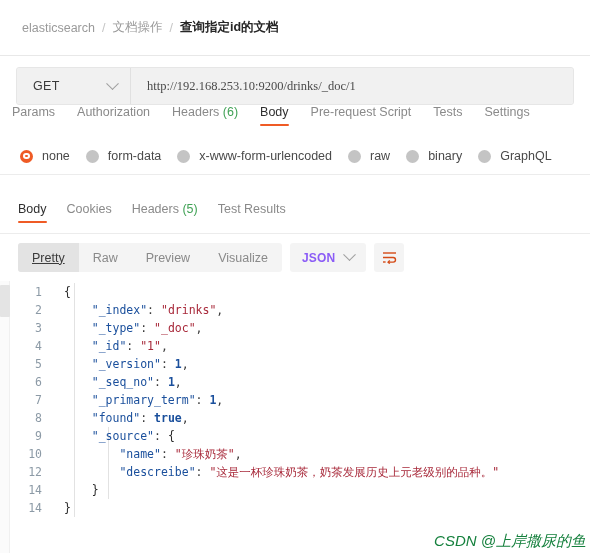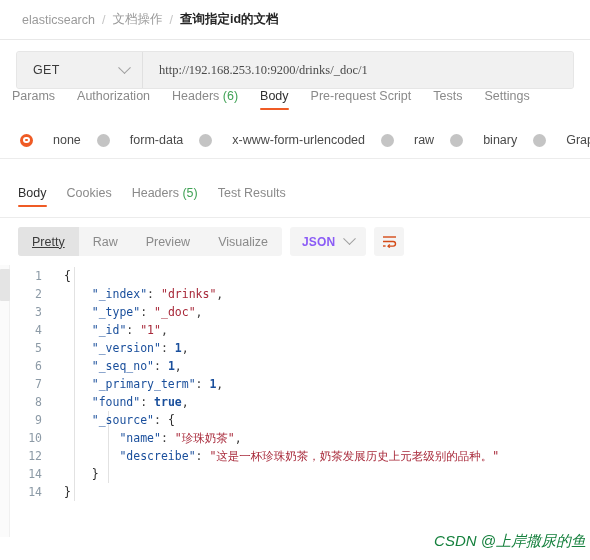--- a/index.html
+++ b/index.html
@@ -11,21 +11,21 @@
     overflow: hidden;
   }
   .app {
     position: relative;
     width: 590px; height: 560px;
     background: #ffffff;
   }
 
   
   .breadcrumb-bar {
-    height: 40px;
+    height: 56px;
     display: flex;
     align-items: center;
     padding-left: 22px;
     border-bottom: 1px solid #e8e8e8;
     background: #ffffff;
   }
   .crumb {
     font-size: 12.5px;
     color: #9a9a9a;
     white-space: nowrap;
@@ -44,21 +44,21 @@
   .url-row {
     margin: 11px 16px 0 16px;
     height: 38px;
     display: flex;
     background: #f1f1f1;
     border: 1px solid #e6e6e6;
     border-radius: 3px;
     overflow: hidden;
   }
   .method-box {
-    width: 126px;
+    width: 114px;
     display: flex;
     align-items: center;
     justify-content: space-between;
     padding: 0 13px 0 16px;
     border-right: 1px solid #e0e0e0;
     background: #f1f1f1;
     cursor: pointer;
   }
   .method-label {
     font-size: 12.5px;
@@ -116,21 +116,21 @@
   .body-types {
     padding: 9px 18px 0 20px;
     height: 33px;
     display: flex;
     align-items: center;
     gap: 16px;
   }
   .radio-item {
     display: flex;
     align-items: center;
-    gap: 20px;
+    gap: 9px;
     cursor: pointer;
     white-space: nowrap;
   }
   .radio {
     width: 13px; height: 13px;
     border-radius: 50%;
     background: #c4c4c4;
     flex: none;
     position: relative;
   }

